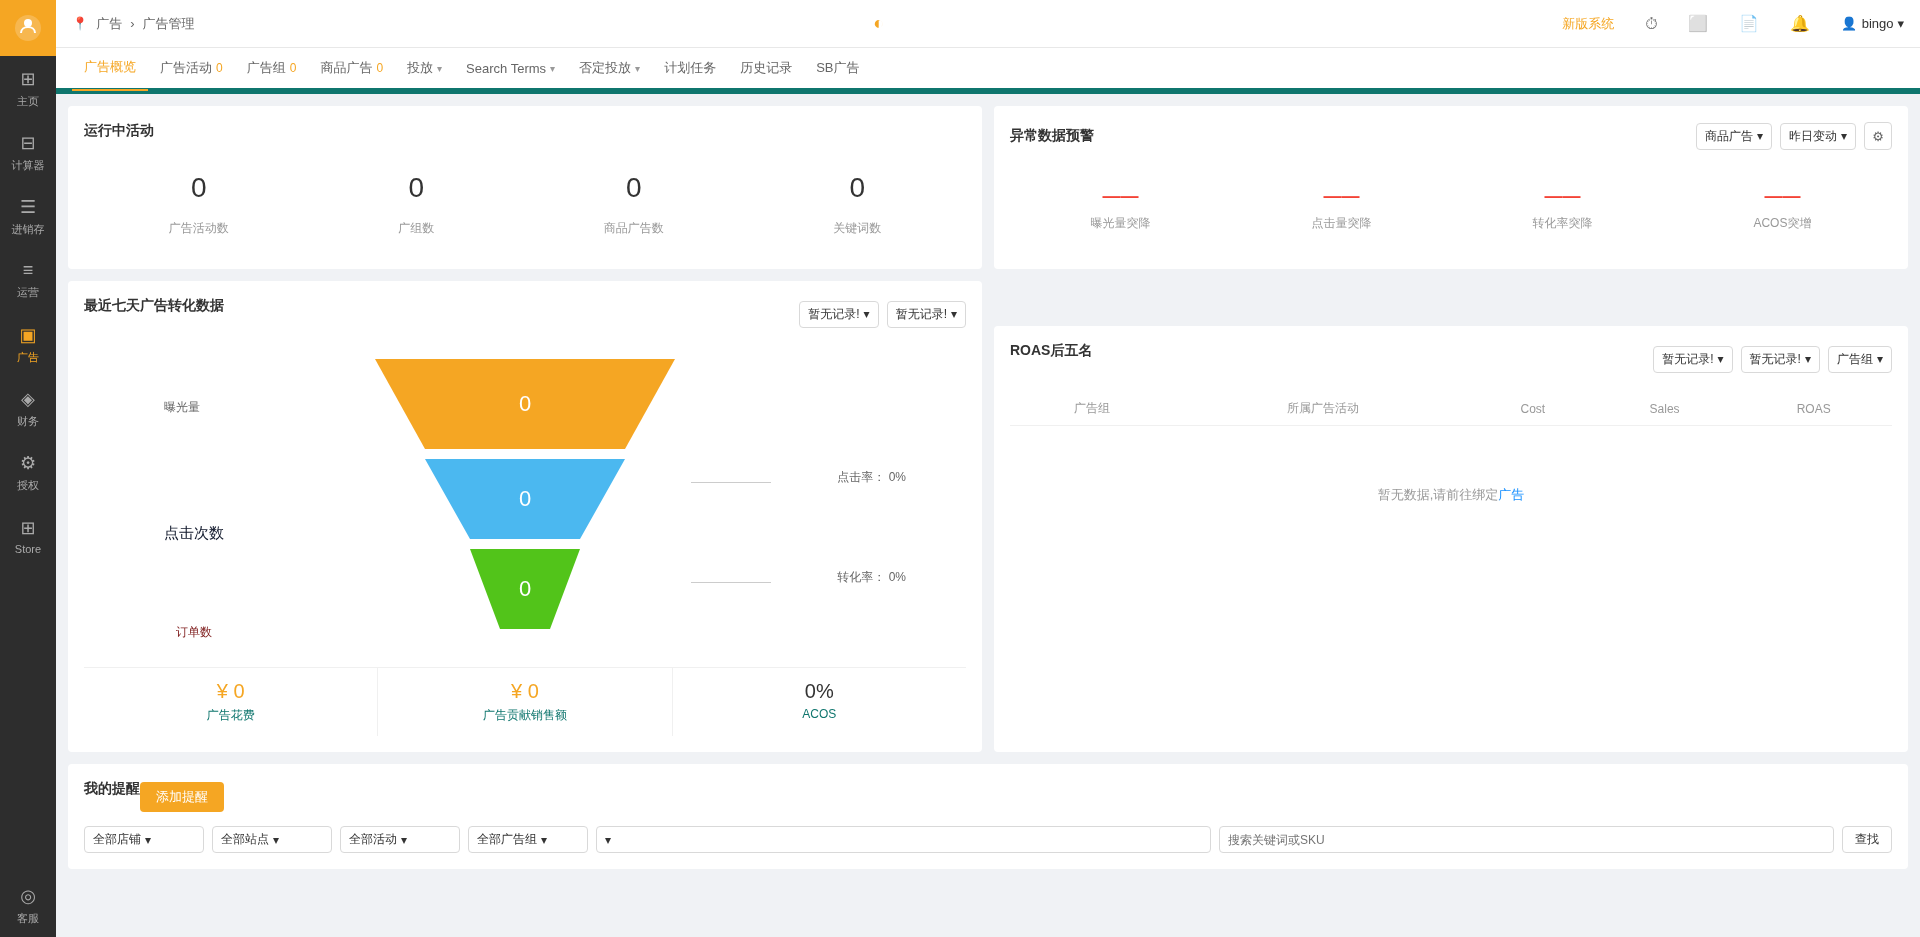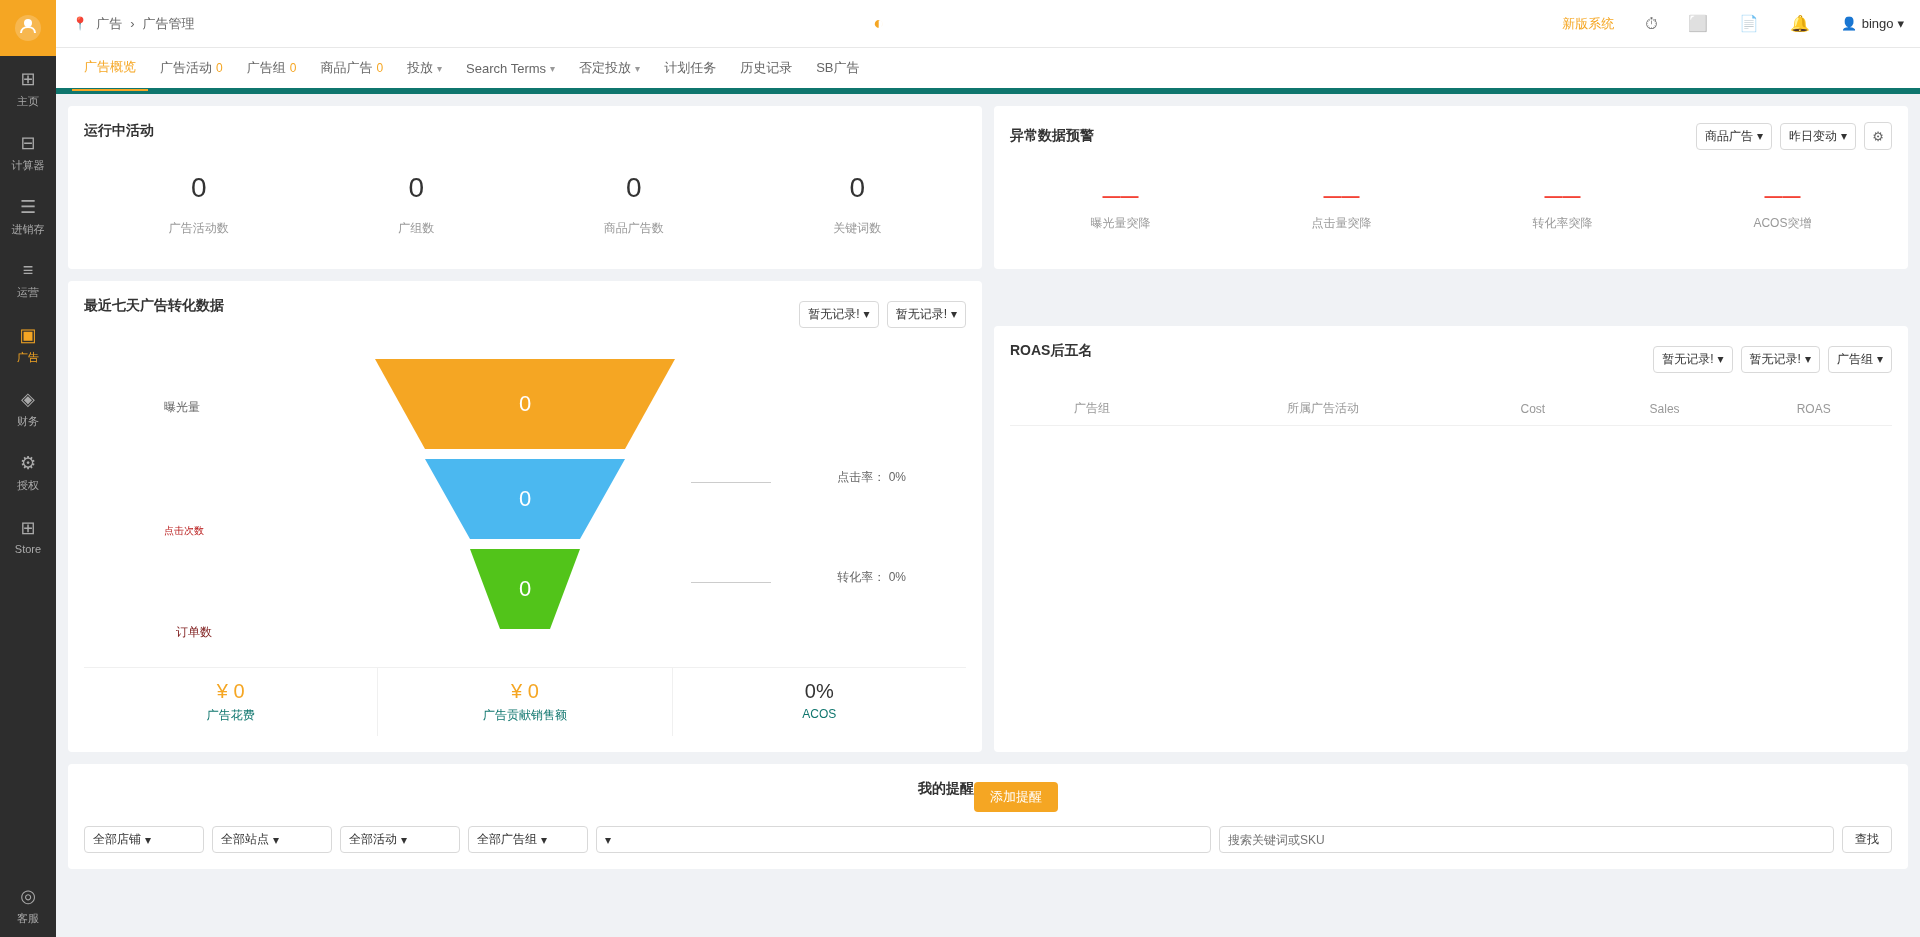--- a/index.html
+++ b/index.html
@@ -318,21 +318,21 @@
     }
     .roas-empty a { color: #1890ff; text-decoration: none; }
 
     
     .reminder-card {
       margin-bottom: 12px;
     }
     .reminder-header {
       display: flex;
       align-items: center;
-      justify-content: center;
+      justify-content: flex-start;
       margin-bottom: 12px;
     }
     .add-reminder-btn {
       background: #f5a623;
       color: #fff;
       border: none;
       border-radius: 4px;
       padding: 6px 16px;
       font-size: 13px;
       cursor: pointer;
@@ -387,22 +387,22 @@
       position: absolute;
       left: 80px;
       top: 60px;
       font-size: 12px;
       color: #666;
     }
     .funnel-label-clicks {
       position: absolute;
       left: 80px;
       top: 185px;
-      font-size: 10px;
-      color: #b91c1c;
+      font-size: 15px;
+      color: #0f172a;
     }
     .funnel-label-orders {
       position: absolute;
       left: 92px;
       top: 285px;
       font-size: 12px;
       color: #7f1d1d;
     }
     .funnel-rate-ctr {
       position: absolute;
@@ -699,20 +699,23 @@
           <thead>
             <tr>
               <th>广告组</th>
               <th>所属广告活动</th>
               <th>Cost</th>
               <th>Sales</th>
               <th>ROAS</th>
             </tr>
           </thead>
         </table>
+        <div class="roas-empty">
+          <span>暂无数据,请前往绑定</span><a>广告</a>
+        </div>
       </div>
     </div>
 
     <div class="card reminder-card">
       <div class="reminder-header">
         <span class="card-title">我的提醒</span>
         <button class="add-reminder-btn">添加提醒</button>
       </div>
       <div class="reminder-filters">
         <div class="filter-select">

